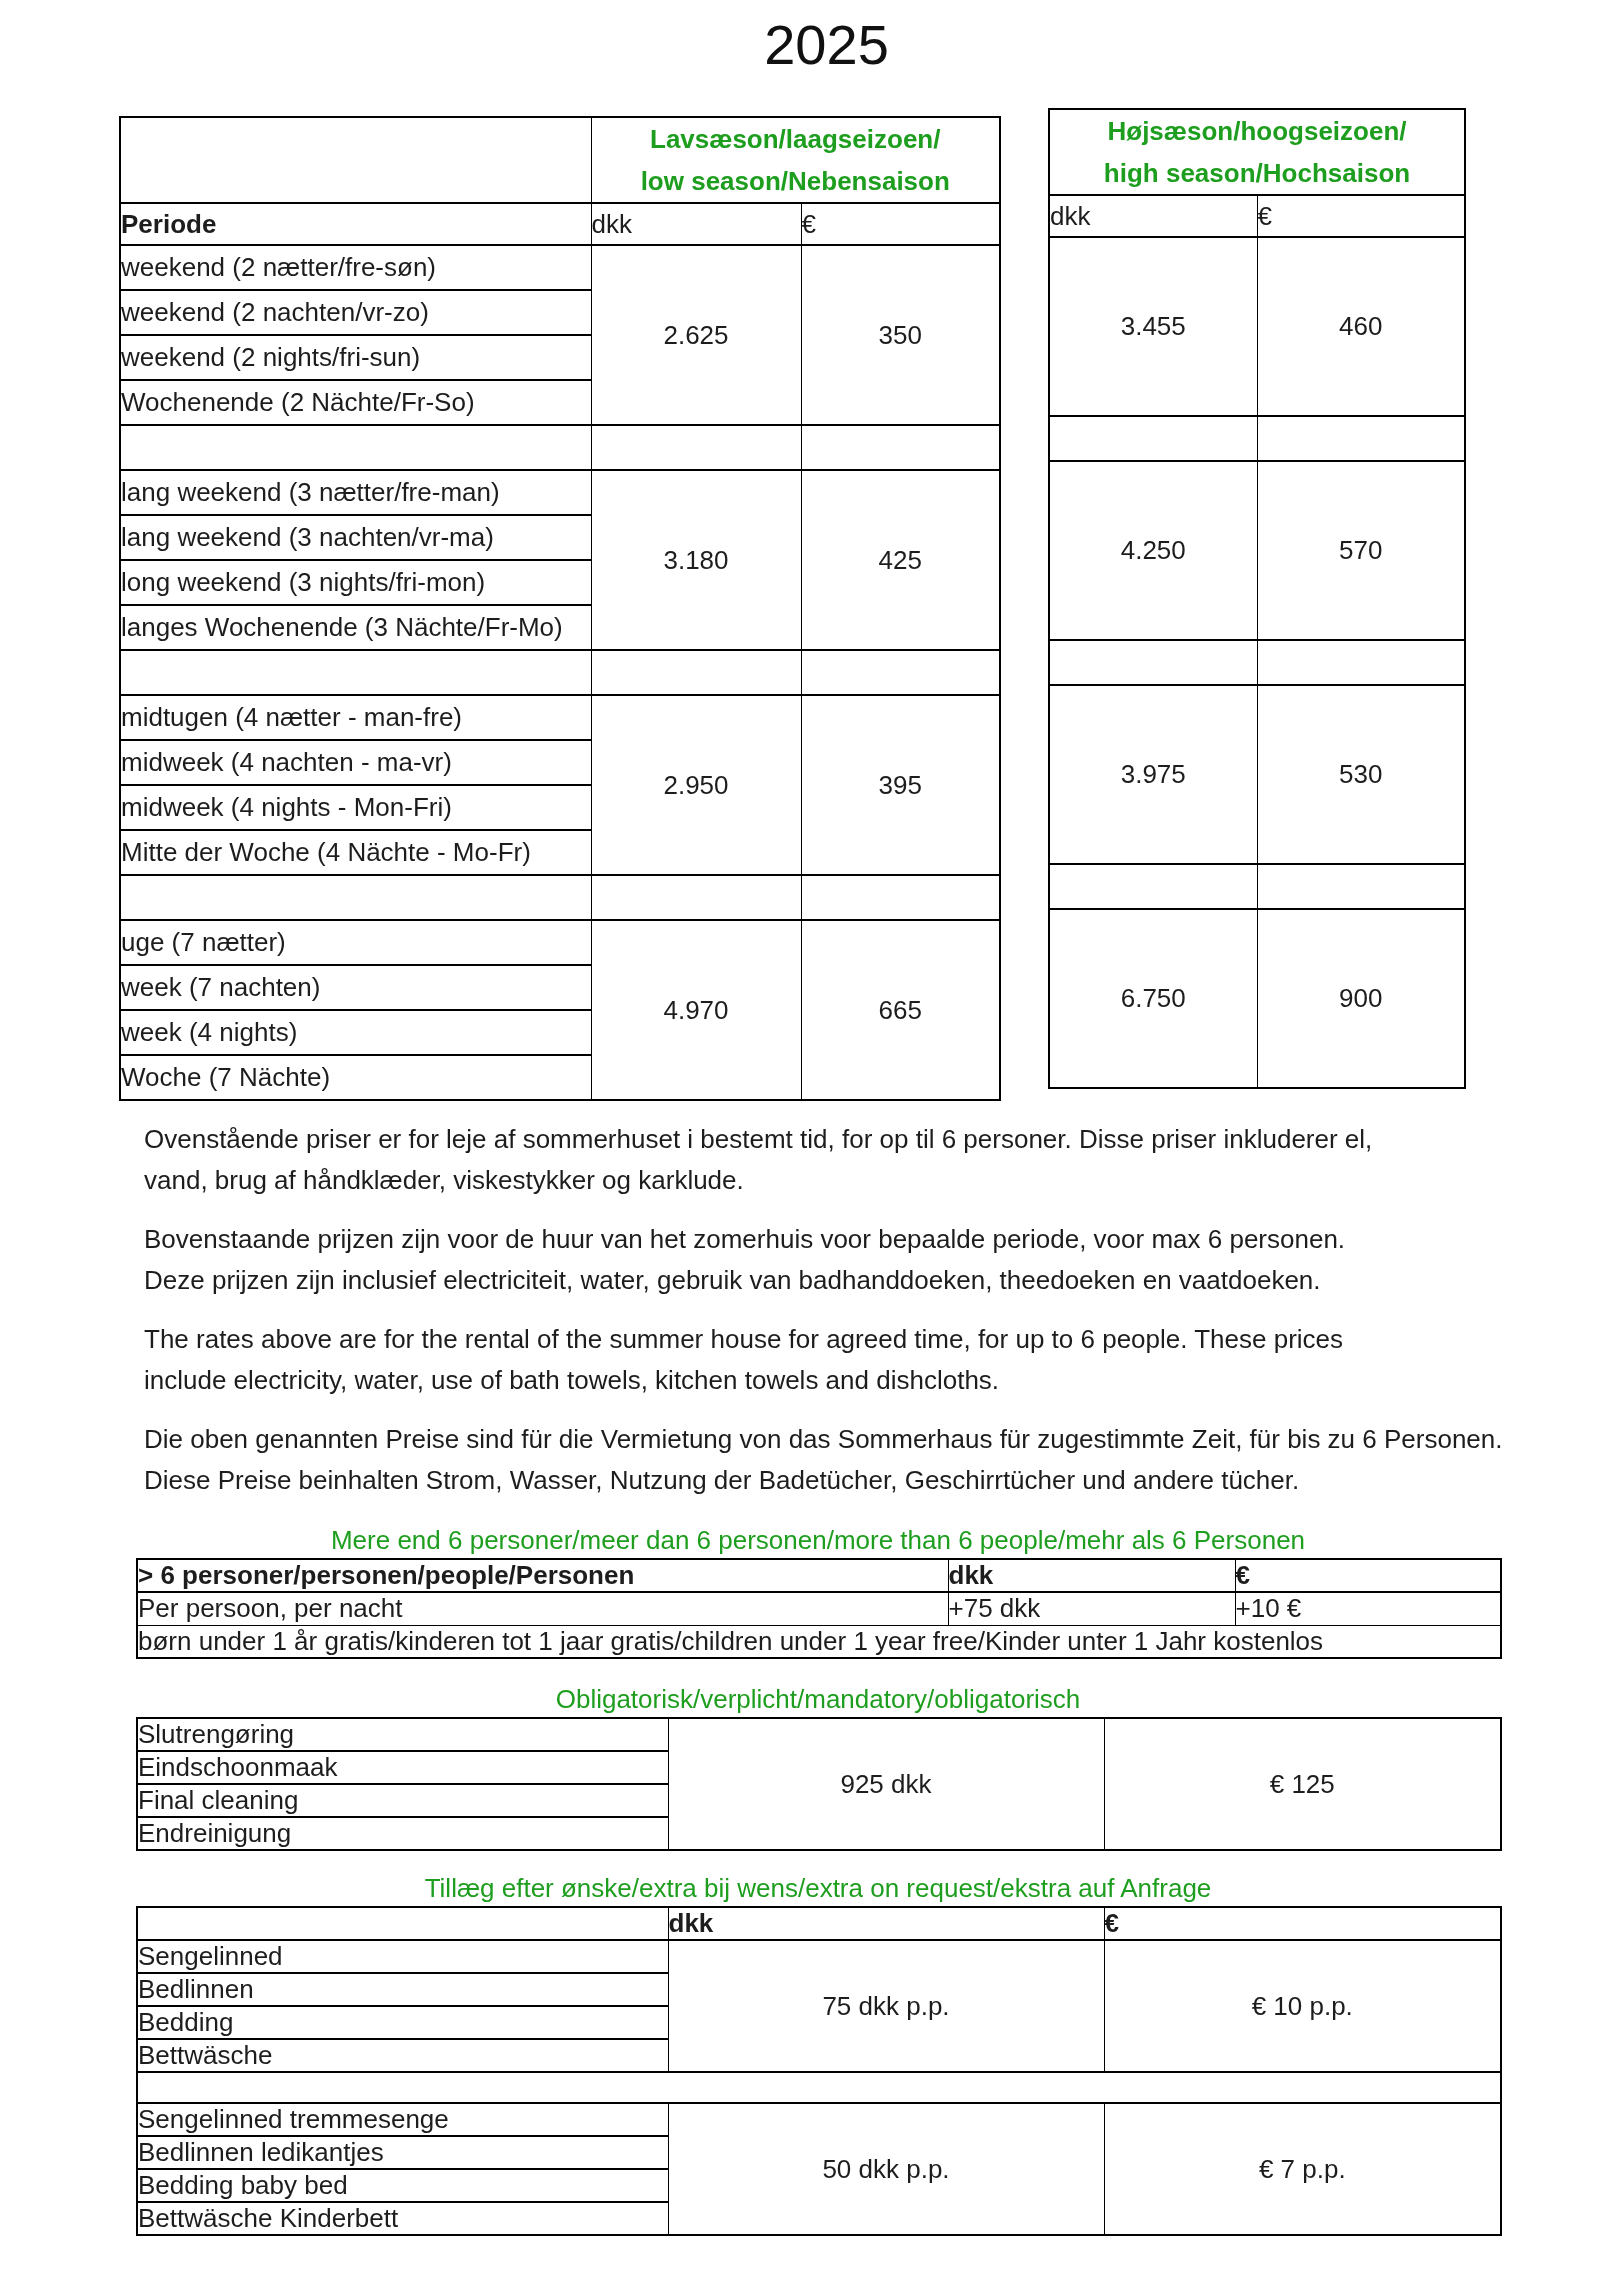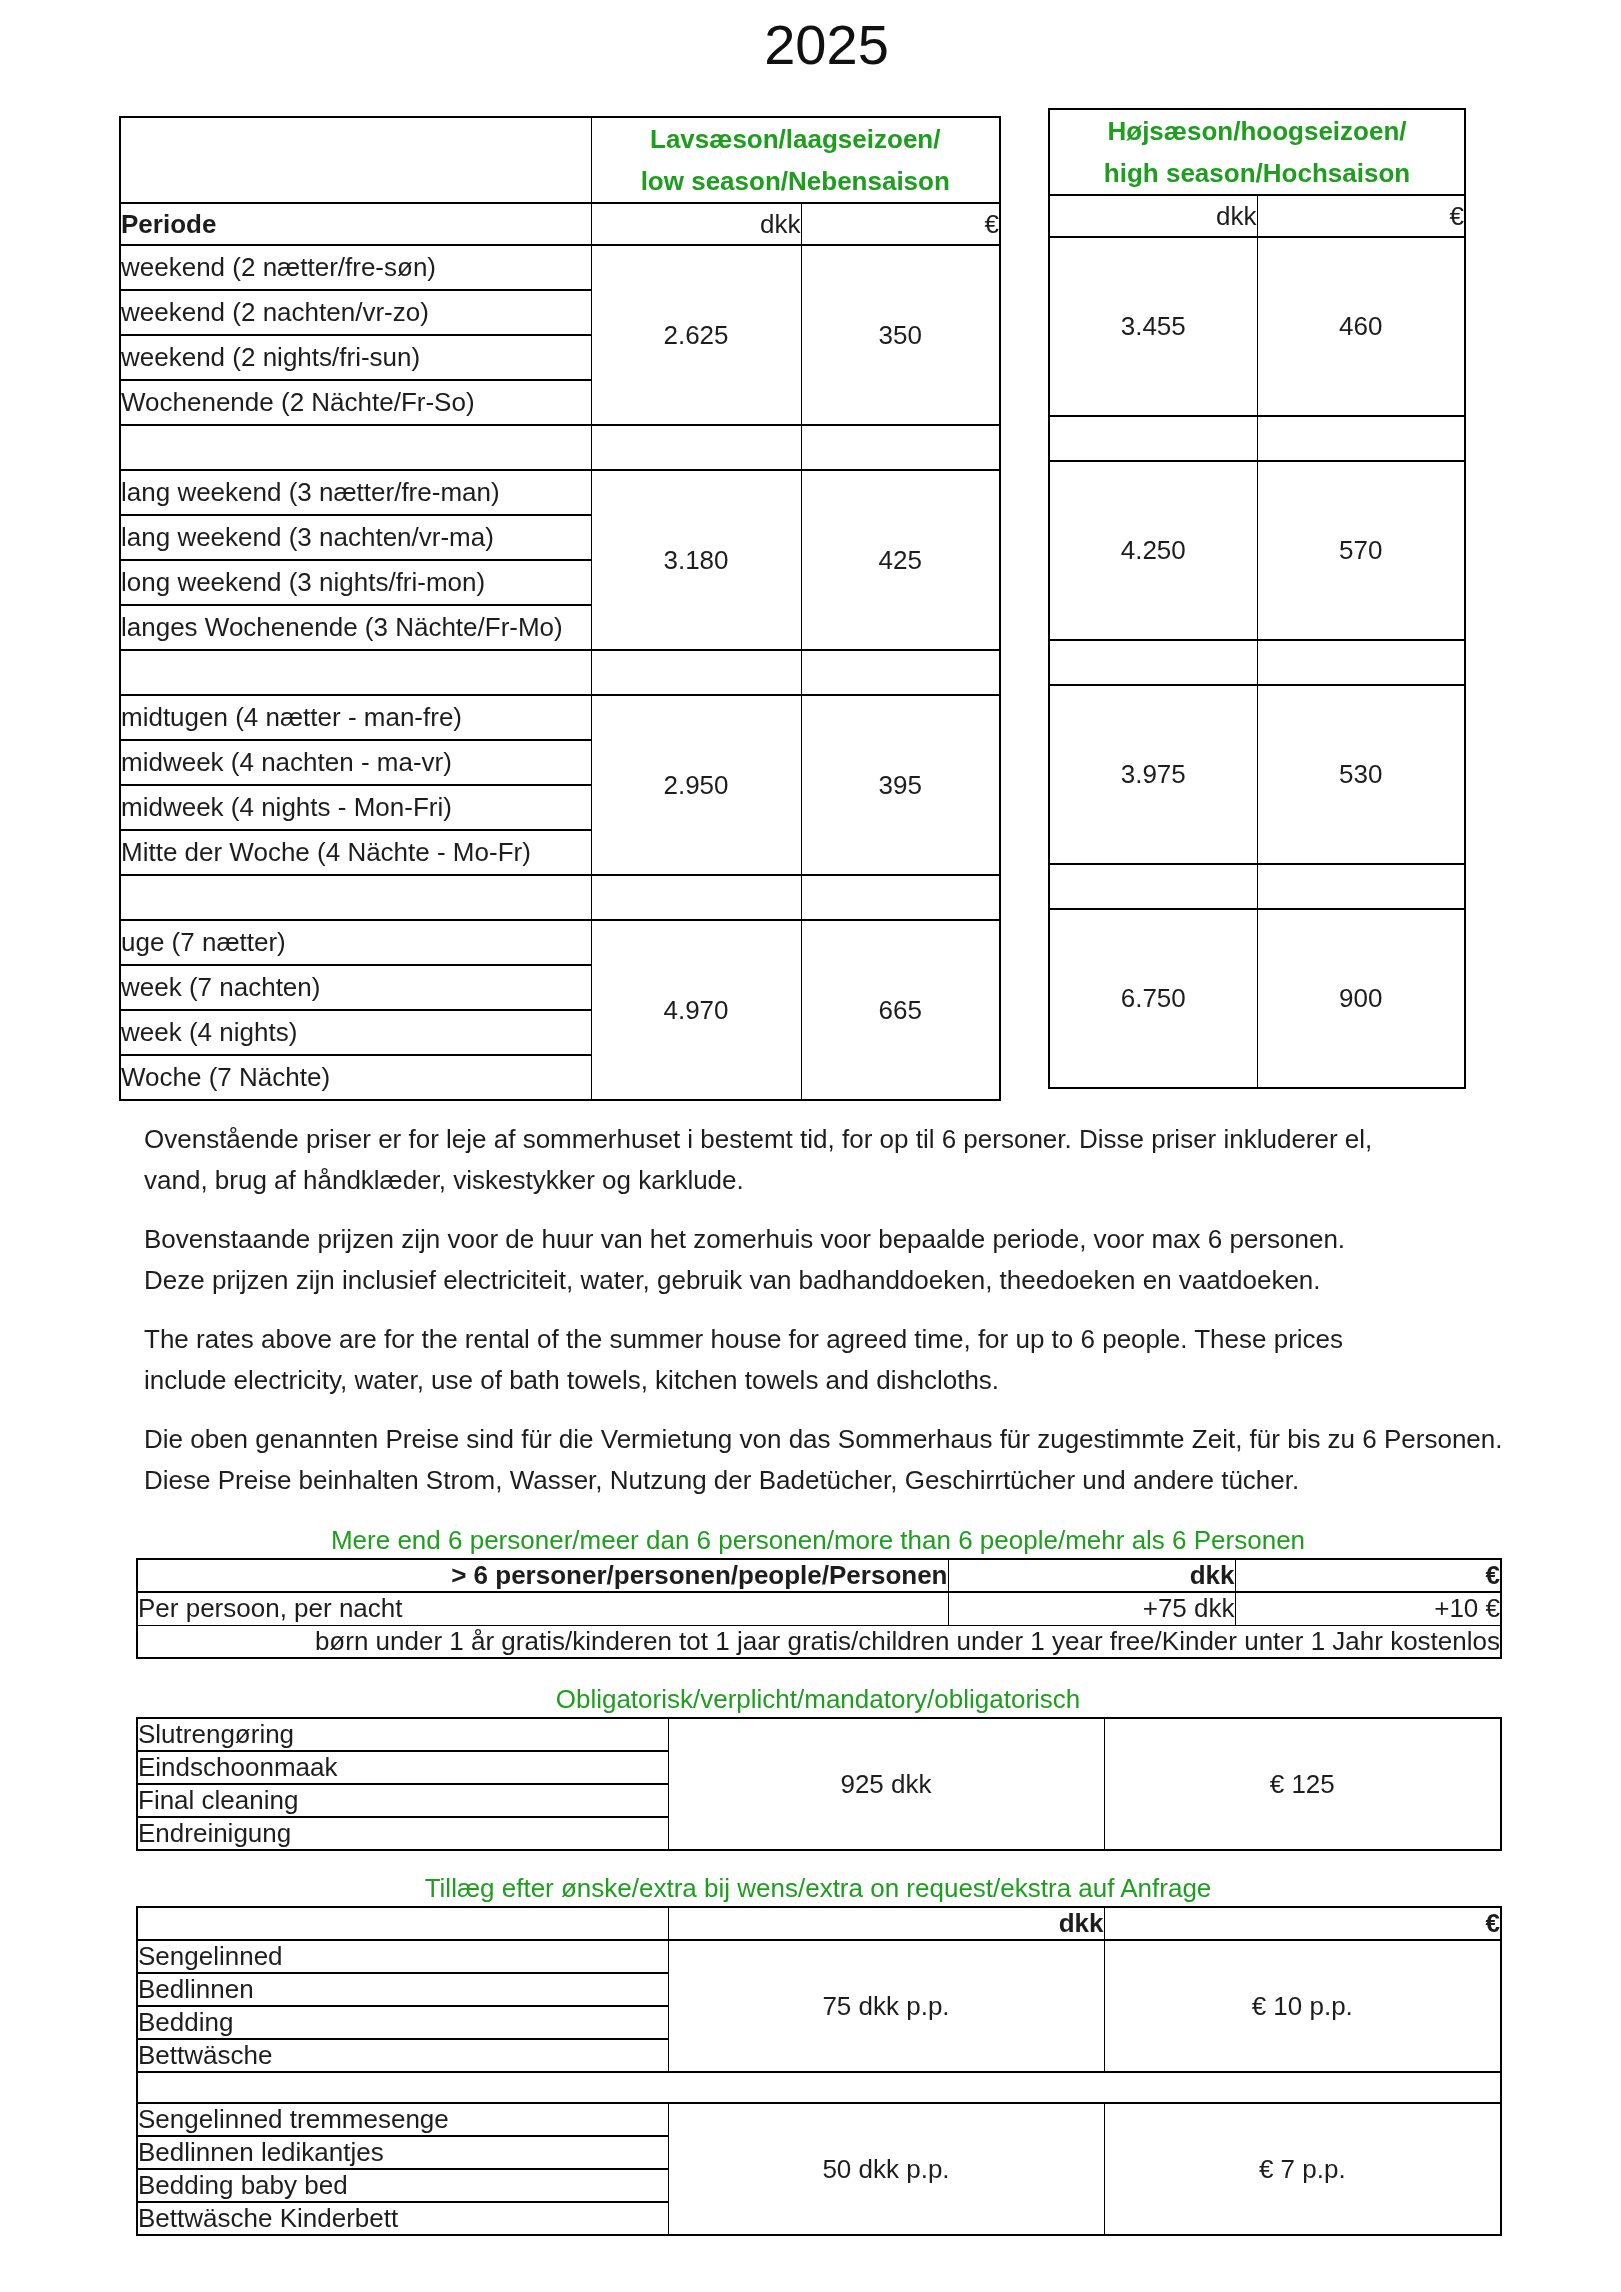--- a/index.html
+++ b/index.html
@@ -29,21 +29,21 @@
   }
   table.tbl td {
     border: 1.8px solid #000;
     padding: 0;
     font-size: 26px;
     vertical-align: middle;
     overflow: hidden;
     white-space: nowrap;
   }
   td.lbl { text-align: left; padding-left: 5.4px; margin-left: 40px; }
-  td.ctr { text-align: right; }
+  td.ctr { text-align: left; }
   td.val { text-align: center; font-size: 27px; }
   .bold { font-weight: bold; }
 
   .season-hdr {
     text-align: center;
     font-weight: bold;
     color: #1E9E1E;
     font-size: 27px;
     line-height: 42px;
   }

